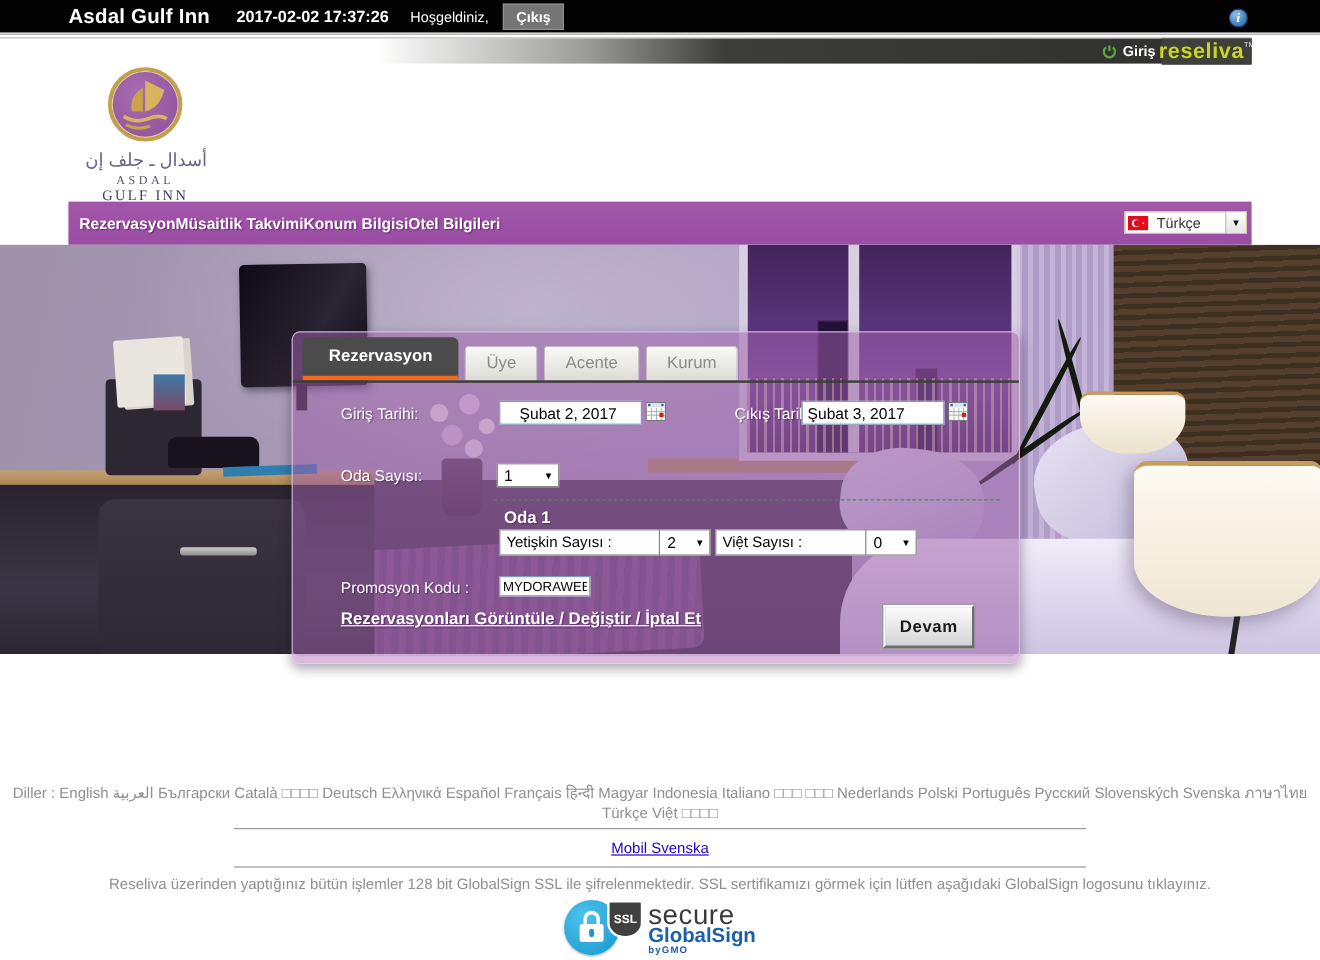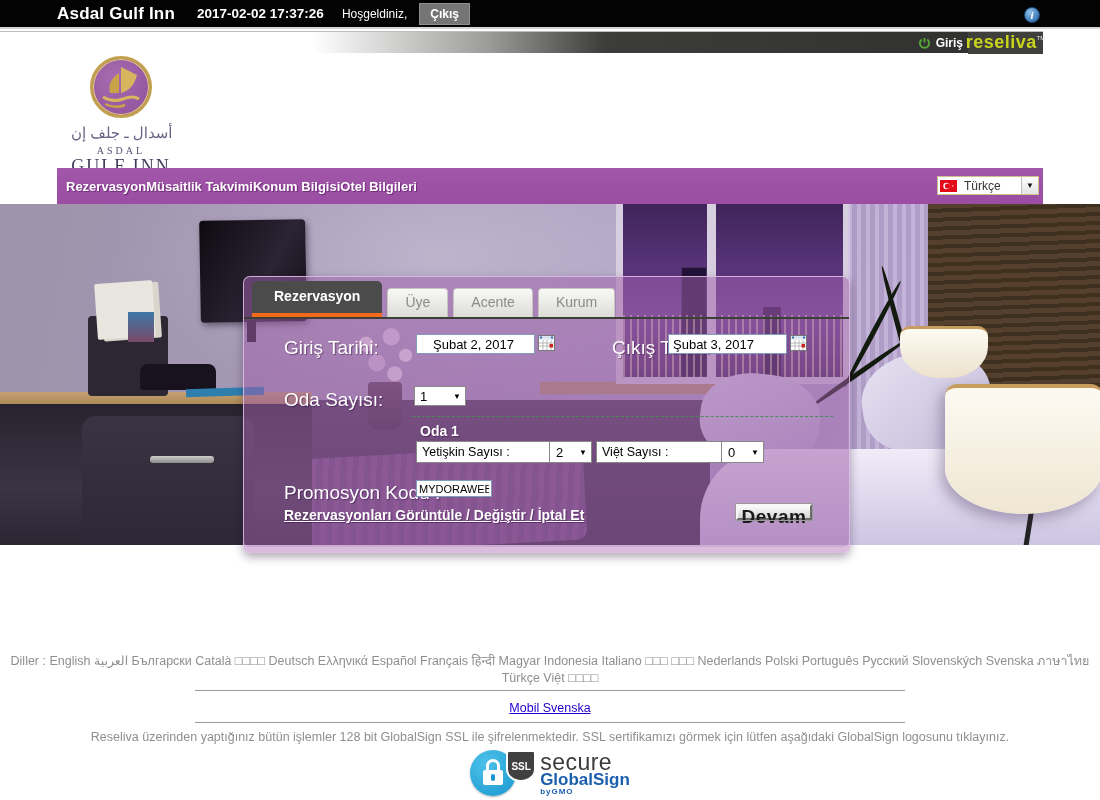--- a/index.html
+++ b/index.html
@@ -20,21 +20,21 @@
   .gradbar .login-label { color:#fff; font-size:12px; font-weight:bold; }
   .reseliva { position:absolute; right:0; top:0; width:75px; height:22px; background:#3f3f3c; display:flex; align-items:flex-start; justify-content:center; }
   .reseliva .word { color:#c9d41f; font-size:18px; font-weight:bold; letter-spacing:0.5px; line-height:21px; font-family:"Liberation Sans",sans-serif; }
   .reseliva .tm { color:#e8e8e8; font-size:6px; line-height:8px; margin-top:2px; }
 
   
   .logoblock { position:absolute; left:71px; top:56px; width:100px; text-align:center; }
   .emblem { width:62px; height:62px; margin:0 auto; border-radius:50%; background:radial-gradient(circle at 40% 35%, #a76cb0, #8e4f9a); border:3px solid #c2a04e; box-shadow:inset 0 0 0 1px #e6cf8a; position:relative; }
   .arabic { margin-top:6px; font-size:15px; color:#6b6386; white-space:nowrap; }
   .logo-line1 { margin-top:3px; font-family:"Liberation Serif",serif; font-size:10px; letter-spacing:3px; color:#54506e; }
-  .logo-line2 { font-family:"Liberation Serif",serif; font-size:18px; letter-spacing:2px; color:#403c5c; }
+  .logo-line2 { font-family:"Liberation Serif",serif; font-size:12px; letter-spacing:2px; color:#403c5c; }
 
   
   .nav { position:absolute; left:57px; top:168px; width:986px; height:36px; background:linear-gradient(#a257aa,#9a4da3); display:flex; align-items:center; color:#fff; }
   .nav-item { font-size:13px; font-weight:bold; text-shadow:1px 1px 1px rgba(60,0,70,0.5); cursor:pointer; white-space:nowrap; }
   .nav-item:first-child { margin-left:9px; }
   .lang-box { position:absolute; right:4px; top:8px; width:102px; height:19px; background:#fff; border:1px solid #cfc08a; display:flex; align-items:center; }
   .lang-box .flag { width:17px; height:12px; margin-left:2px; }
   .lang-box .lang-val { font-size:12px; color:#333; margin-left:7px; flex:1; }
   .lang-box .dd { width:17px; height:17px; border-left:1px solid #bbb; background:linear-gradient(#fdfdfd,#e4e4e4); display:flex; align-items:center; justify-content:center; font-size:8px; color:#111; }
 
@@ -77,36 +77,36 @@
   .lampbig { position:absolute; left:945px; top:180px; width:158px; height:130px; background:linear-gradient(#fdfaf2,#efe6d2); border-radius:12px 12px 50% 50%/12px 12px 35% 35%; border-top:4px solid #c79d5e; box-shadow:-4px 6px 14px rgba(60,40,80,0.35); }
   .lamppole { position:absolute; left:1026px; top:308px; width:5px; height:36px; background:#222; transform:rotate(9deg); }
 
   
   .panel { position:absolute; left:243px; top:276px; width:607px; height:277px; background:rgba(160,95,170,0.52); border:1px solid rgba(225,195,230,0.85); border-radius:7px; box-shadow:0 4px 10px rgba(30,10,40,0.35), inset 0 -5px 0 rgba(255,230,255,0.28); }
   .tabs { position:absolute; left:8px; top:4px; right:0; height:36px; display:flex; align-items:flex-end; }
   .tab { cursor:pointer; font-size:14px; white-space:nowrap; }
   .tab.active { height:36px; line-height:30px; padding:0 22px; background:#4b4b4b; color:#fff; font-weight:bold; border-radius:5px 5px 0 0; border-bottom:4px solid #f2691c; }
   .tab.idle { height:29px; line-height:27px; padding:0 17px; margin-left:5px; background:linear-gradient(#f8f8f6,#dddcd7); color:#8b8b89; border:1px solid #c6c6c0; border-bottom:none; border-radius:4px 4px 0 0;margin-top:16px; }
   .tab-line { position:absolute; left:0; top:40px; width:100%; height:2px; background:#3a4034; }
-  .flabel { position:absolute; color:#fff; font-size:19px; text-shadow:1px 1px 1px rgba(40,0,50,0.45); white-space:nowrap; }
+  .flabel { position:absolute; color:#fff; font-size:13px; text-shadow:1px 1px 1px rgba(40,0,50,0.45); white-space:nowrap; }
   .tinput { position:absolute; height:20px; border:1px solid #7f9db9; background:#fff; color:#000; font-size:13px; padding:0 4px; font-family:inherit; }
   .calbtn { position:absolute; width:17px; height:16px; cursor:pointer; }
   .fakesel { position:absolute; height:20px; background:#fff; border:1px solid #8a8a8a; display:flex; align-items:center; cursor:pointer; }
   .fakesel .v { font-size:13px; color:#000; padding-left:5px; flex:1; }
   .fakesel .a { font-size:8px; color:#000; padding:0 4px; }
   .dashline { position:absolute; left:168px; right:16px; top:139px; border-top:1px dashed #4a8a5a; }
   .roomtitle { position:absolute; left:176px; top:146px; color:#fff; font-size:14px; font-weight:bold; text-shadow:1px 1px 1px rgba(40,0,50,0.45); }
   .guestbox { position:absolute; top:164px; height:22px; background:#fff; border:1px solid #888; display:flex; align-items:center; }
   .guestbox .gl { font-size:12.5px; color:#000; padding-left:5px; flex:1; white-space:nowrap; }
   .guestbox .gs { width:42px; height:22px; border-left:1px solid #888; display:flex; align-items:center; cursor:pointer; }
   .guestbox .gs .v { flex:1; font-size:13px; padding-left:6px; }
   .guestbox .gs .a { font-size:8px; padding-right:4px; }
   .promoinput { position:absolute; left:172px; top:203px; width:76px; height:17px; border:1px solid #7f9db9; background:#fff; font-size:11px; padding:0 2px; font-family:inherit; }
   .managelink { position:absolute; left:40px; top:230px; color:#fff; font-size:14px; font-weight:bold; text-decoration:underline; text-shadow:1px 1px 1px rgba(40,0,50,0.45); cursor:pointer; }
-  .devam { position:absolute; left:492px; top:227px; width:76px; height:16px; background:linear-gradient(#fcfcfc,#d4d4d4); border:2px solid; border-color:#f7f7f7 #6c6c6c #6c6c6c #f7f7f7; outline:1px solid #9a9a9a; font-size:19px; font-weight:bold; color:#1a1a1a; cursor:pointer; font-family:inherit; letter-spacing:0.5px; }
+  .devam { position:absolute; left:492px; top:227px; width:76px; height:36px; background:linear-gradient(#fcfcfc,#d4d4d4); border:2px solid; border-color:#f7f7f7 #6c6c6c #6c6c6c #f7f7f7; outline:1px solid #9a9a9a; font-size:14px; font-weight:bold; color:#1a1a1a; cursor:pointer; font-family:inherit; letter-spacing:0.5px; }
 
   
   .langs { position:absolute; left:10px; top:653px; width:1080px; text-align:center; color:#8f8f8f; font-size:12.5px; line-height:17px; }
   .rule { position:absolute; left:195px; width:710px; border-top:1px solid #9a9a9a; }
   .mobil { position:absolute; left:195px; top:698px; width:710px; text-align:center; }
   .mobil a { color:#2200cc; font-size:12.5px; text-decoration:underline; cursor:pointer; }
   .ssltext { position:absolute; left:10px; top:730px; width:1080px; text-align:center; color:#8f8f8f; font-size:12.5px; }
   .gslogo { position:absolute; left:0; top:750px; width:1100px; display:flex; justify-content:center; align-items:center; cursor:pointer; }
   .gs-circle { width:46px; height:46px; border-radius:50%; background:radial-gradient(circle at 35% 30%,#4cc1ea,#1a97cf); position:relative; box-shadow:0 1px 2px rgba(0,0,0,0.3); }
   .padlock-body { position:absolute; left:13px; top:20px; width:20px; height:15px; background:#fff; border-radius:2px; }

